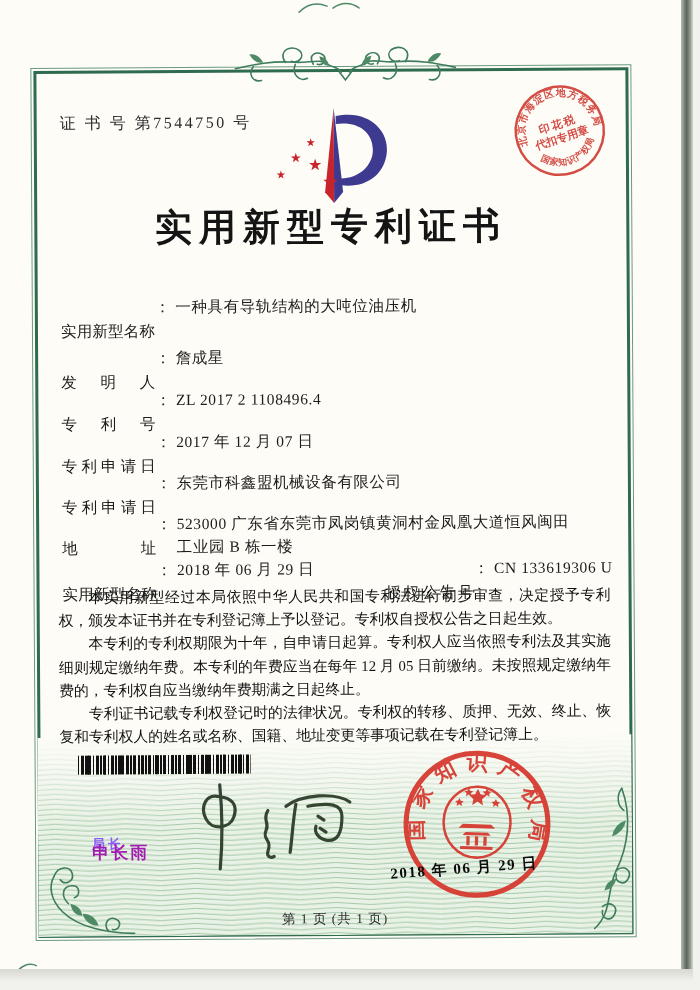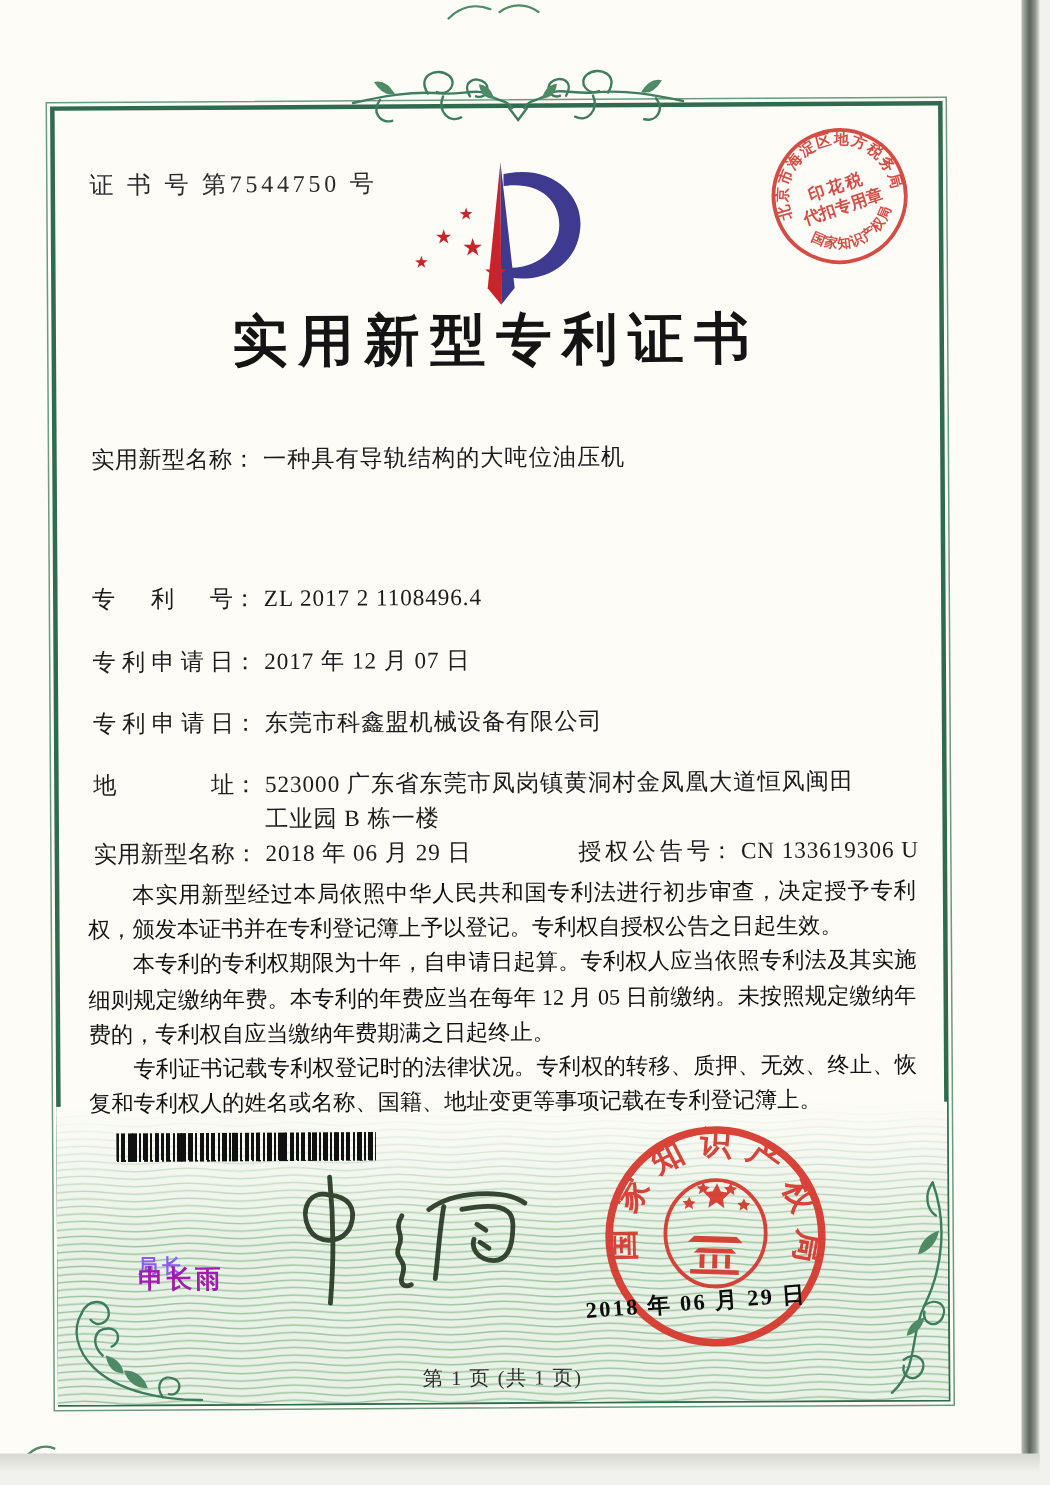--- a/index.html
+++ b/index.html
@@ -20,21 +20,21 @@
   .frame-inner{position:absolute;inset:2px;border:3px solid #2f6b4d;}
 
   .cert-number{position:absolute;left:62px;top:112px;font-size:16px;letter-spacing:2.5px;color:#2b2b2b;white-space:nowrap;}
   .page-title{position:absolute;left:33px;top:202px;width:599px;text-align:center;
     font-size:37px;letter-spacing:7px;font-weight:600;color:#141414;white-space:nowrap;}
 
   .logo{position:absolute;left:272px;top:104px;width:140px;height:102px;}
   .tax-stamp{position:absolute;left:512px;top:82px;width:100px;height:100px;opacity:.88;}
 
   .fieldrow{position:absolute;left:62px;font-size:15.5px;color:#1c1c1c;white-space:nowrap;line-height:23px;}
-  .fieldrow .lbl{display:inline-block;width:94px;text-align:justify;text-align-last:justify;vertical-align:top;}
+  .fieldrow .lbl{display:inline-block;width:94px;text-align:justify;text-align-last:justify;vertical-align:top;margin-top:24px;}
   .fieldrow .col{margin-right:5px;}
   .fieldrow .val{letter-spacing:.6px;}
   .fieldrow .val.wrap{display:inline-block;white-space:normal;width:455px;vertical-align:top;}
   .row-name{top:294px;} .row-inventor{top:345px;} .row-patno{top:387px;}
   .row-filing{top:429px;} .row-patentee{top:470px;} .row-address{top:511px;}
   .row-grantdate{top:557px;} .row-grantno{top:557px;left:385px;}
   .row-grantno .lbl{width:88px;}
 
   .body-text{position:absolute;left:58px;top:585px;width:552px;font-size:14.8px;
     line-height:23.2px;text-align:justify;color:#121212;}
@@ -142,20 +142,23 @@
       </text>
       <text x="50" y="47" text-anchor="middle" font-size="11" font-weight="700" letter-spacing="2">印花税</text>
       <text x="50" y="61" text-anchor="middle" font-size="11" font-weight="700">代扣专用章</text>
     </g>
   </svg>
 
   <div class="page-title">实用新型专利证书</div>
 
   <div class="fieldrow row-name">
     <span class="lbl">实用新型名称</span><span class="col">：</span><span class="val">一种具有导轨结构的大吨位油压机</span>
+  </div>
+  <div class="fieldrow row-inventor">
+    <span class="lbl">发明人</span><span class="col">：</span><span class="val">詹成星</span>
   </div>
   <div class="fieldrow row-patno">
     <span class="lbl">专利号</span><span class="col">：</span><span class="val">ZL 2017 2 1108496.4</span>
   </div>
   <div class="fieldrow row-filing">
     <span class="lbl">专利申请日</span><span class="col">：</span><span class="val">2017 年 12 月 07 日</span>
   </div>
   <div class="fieldrow row-patentee">
     <span class="lbl">专利申请日</span><span class="col">：</span><span class="val">东莞市科鑫盟机械设备有限公司</span>
   </div>

